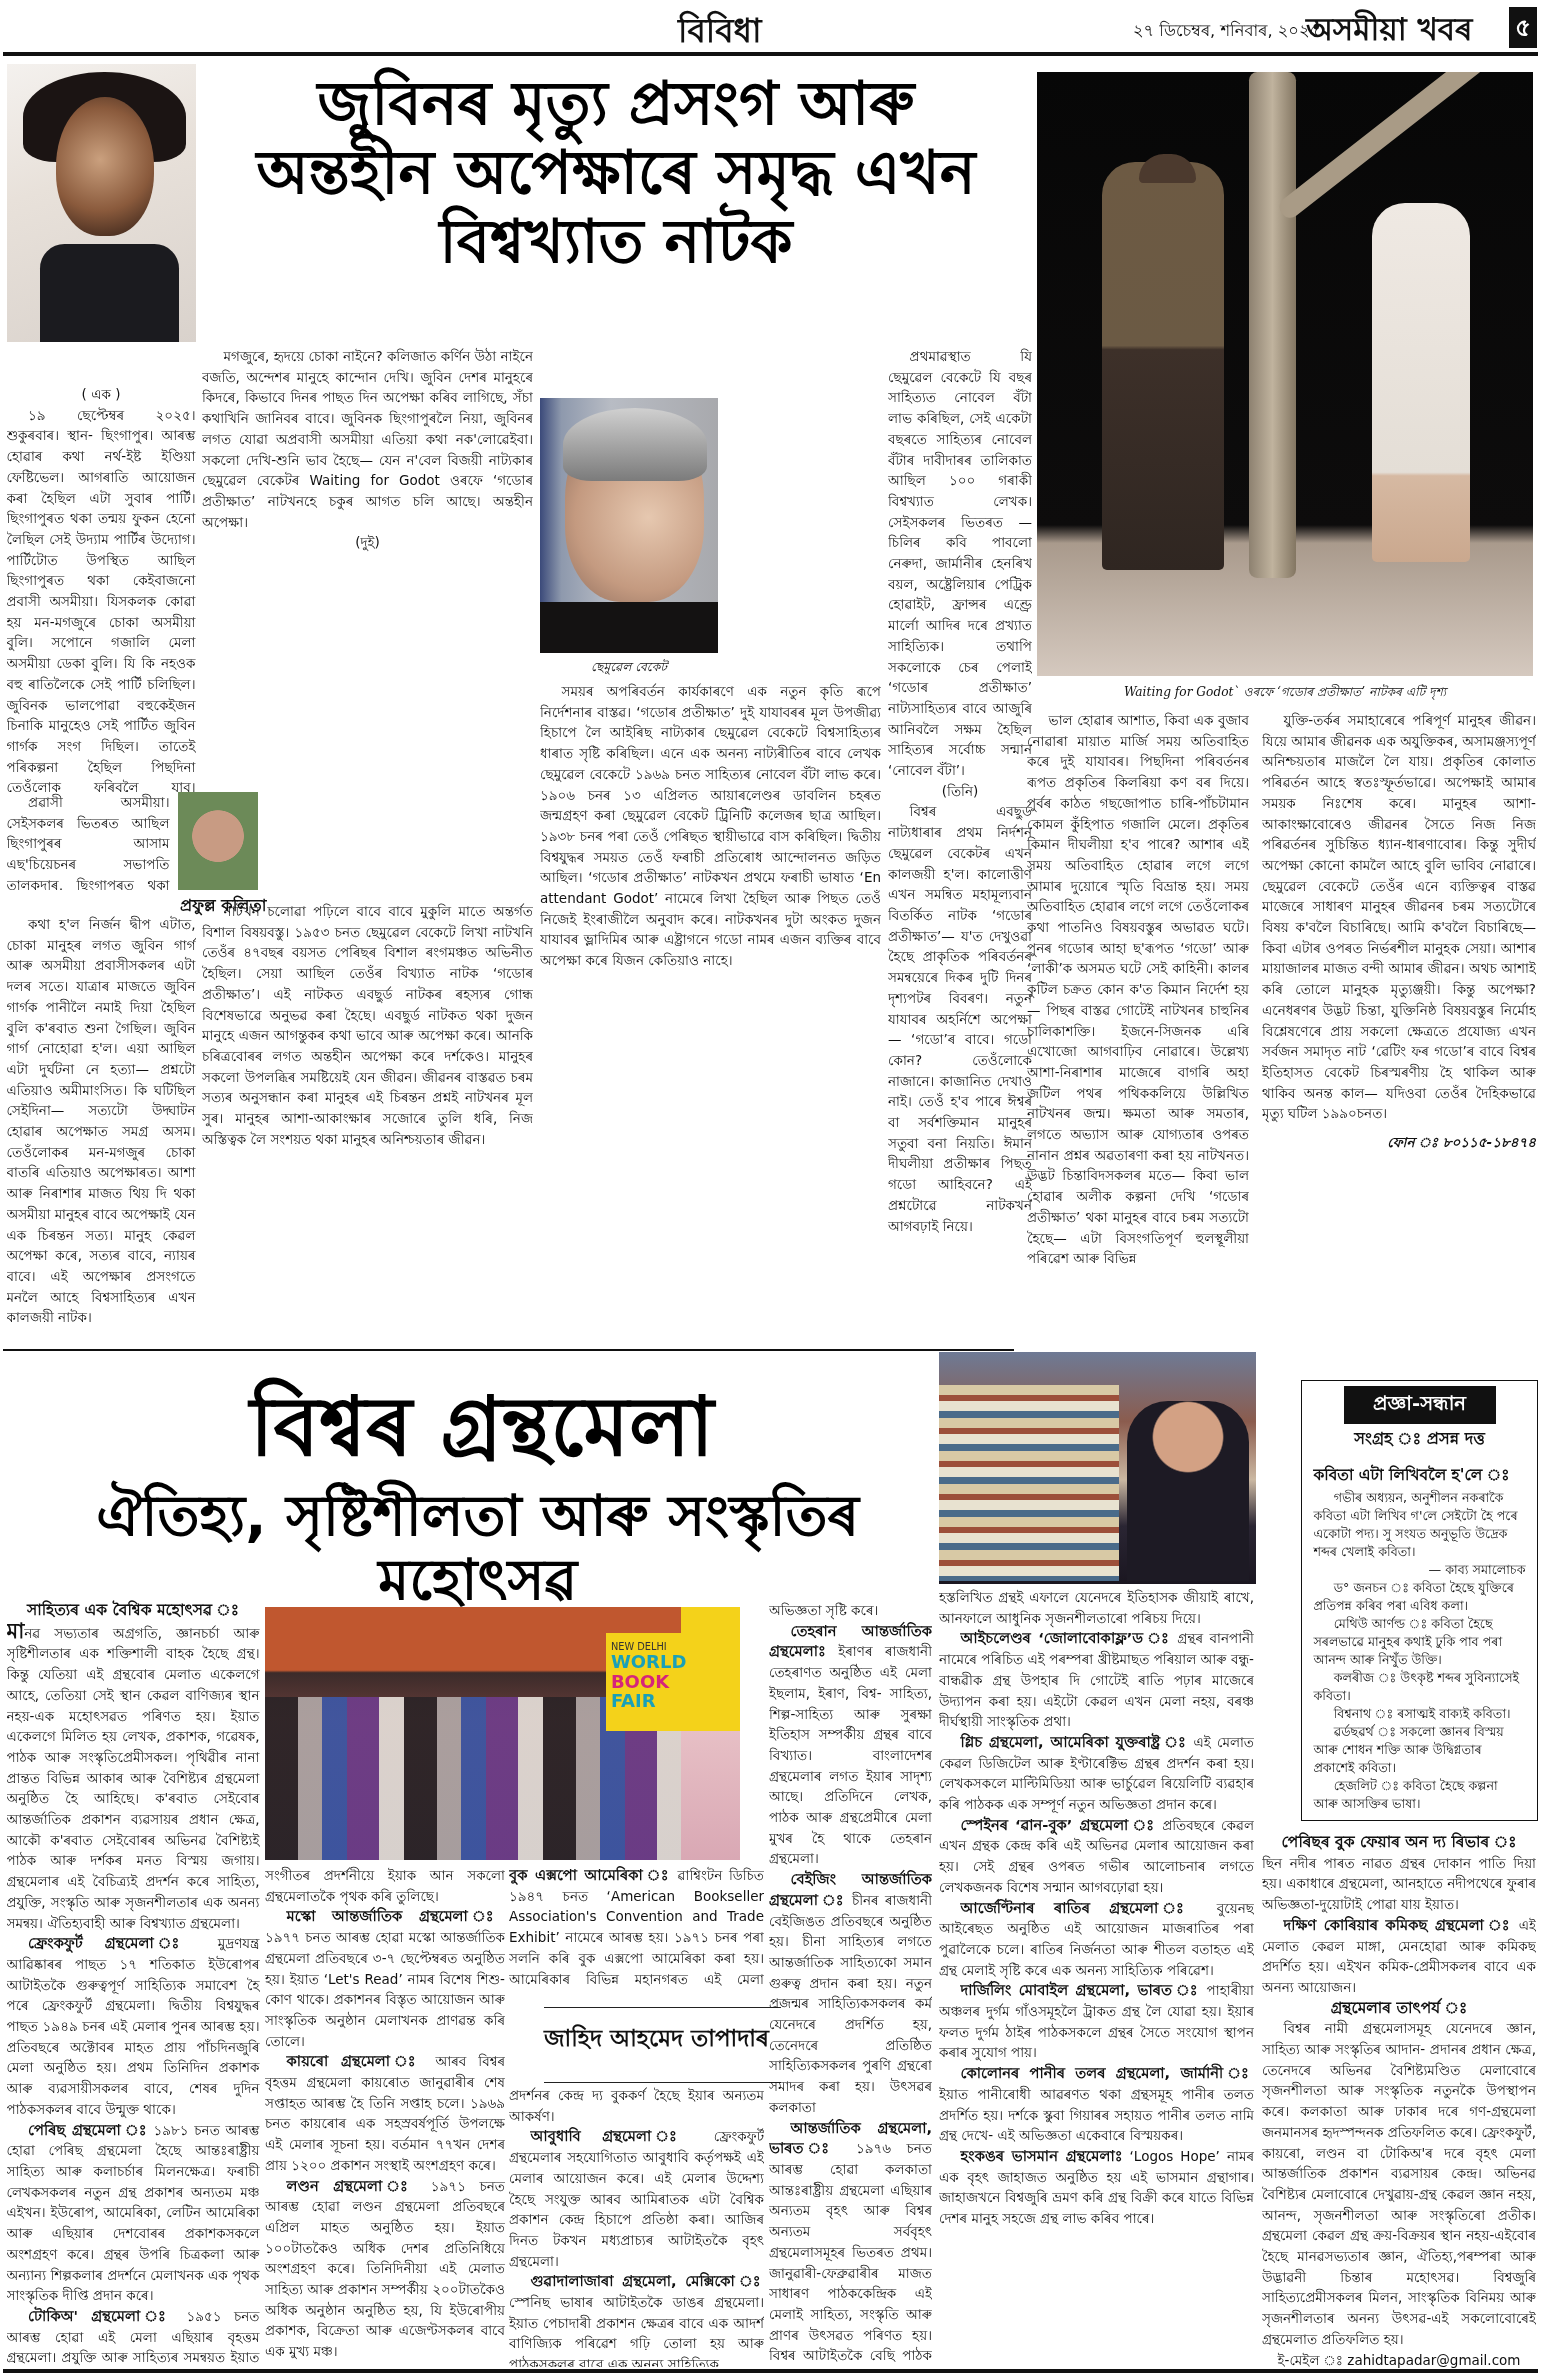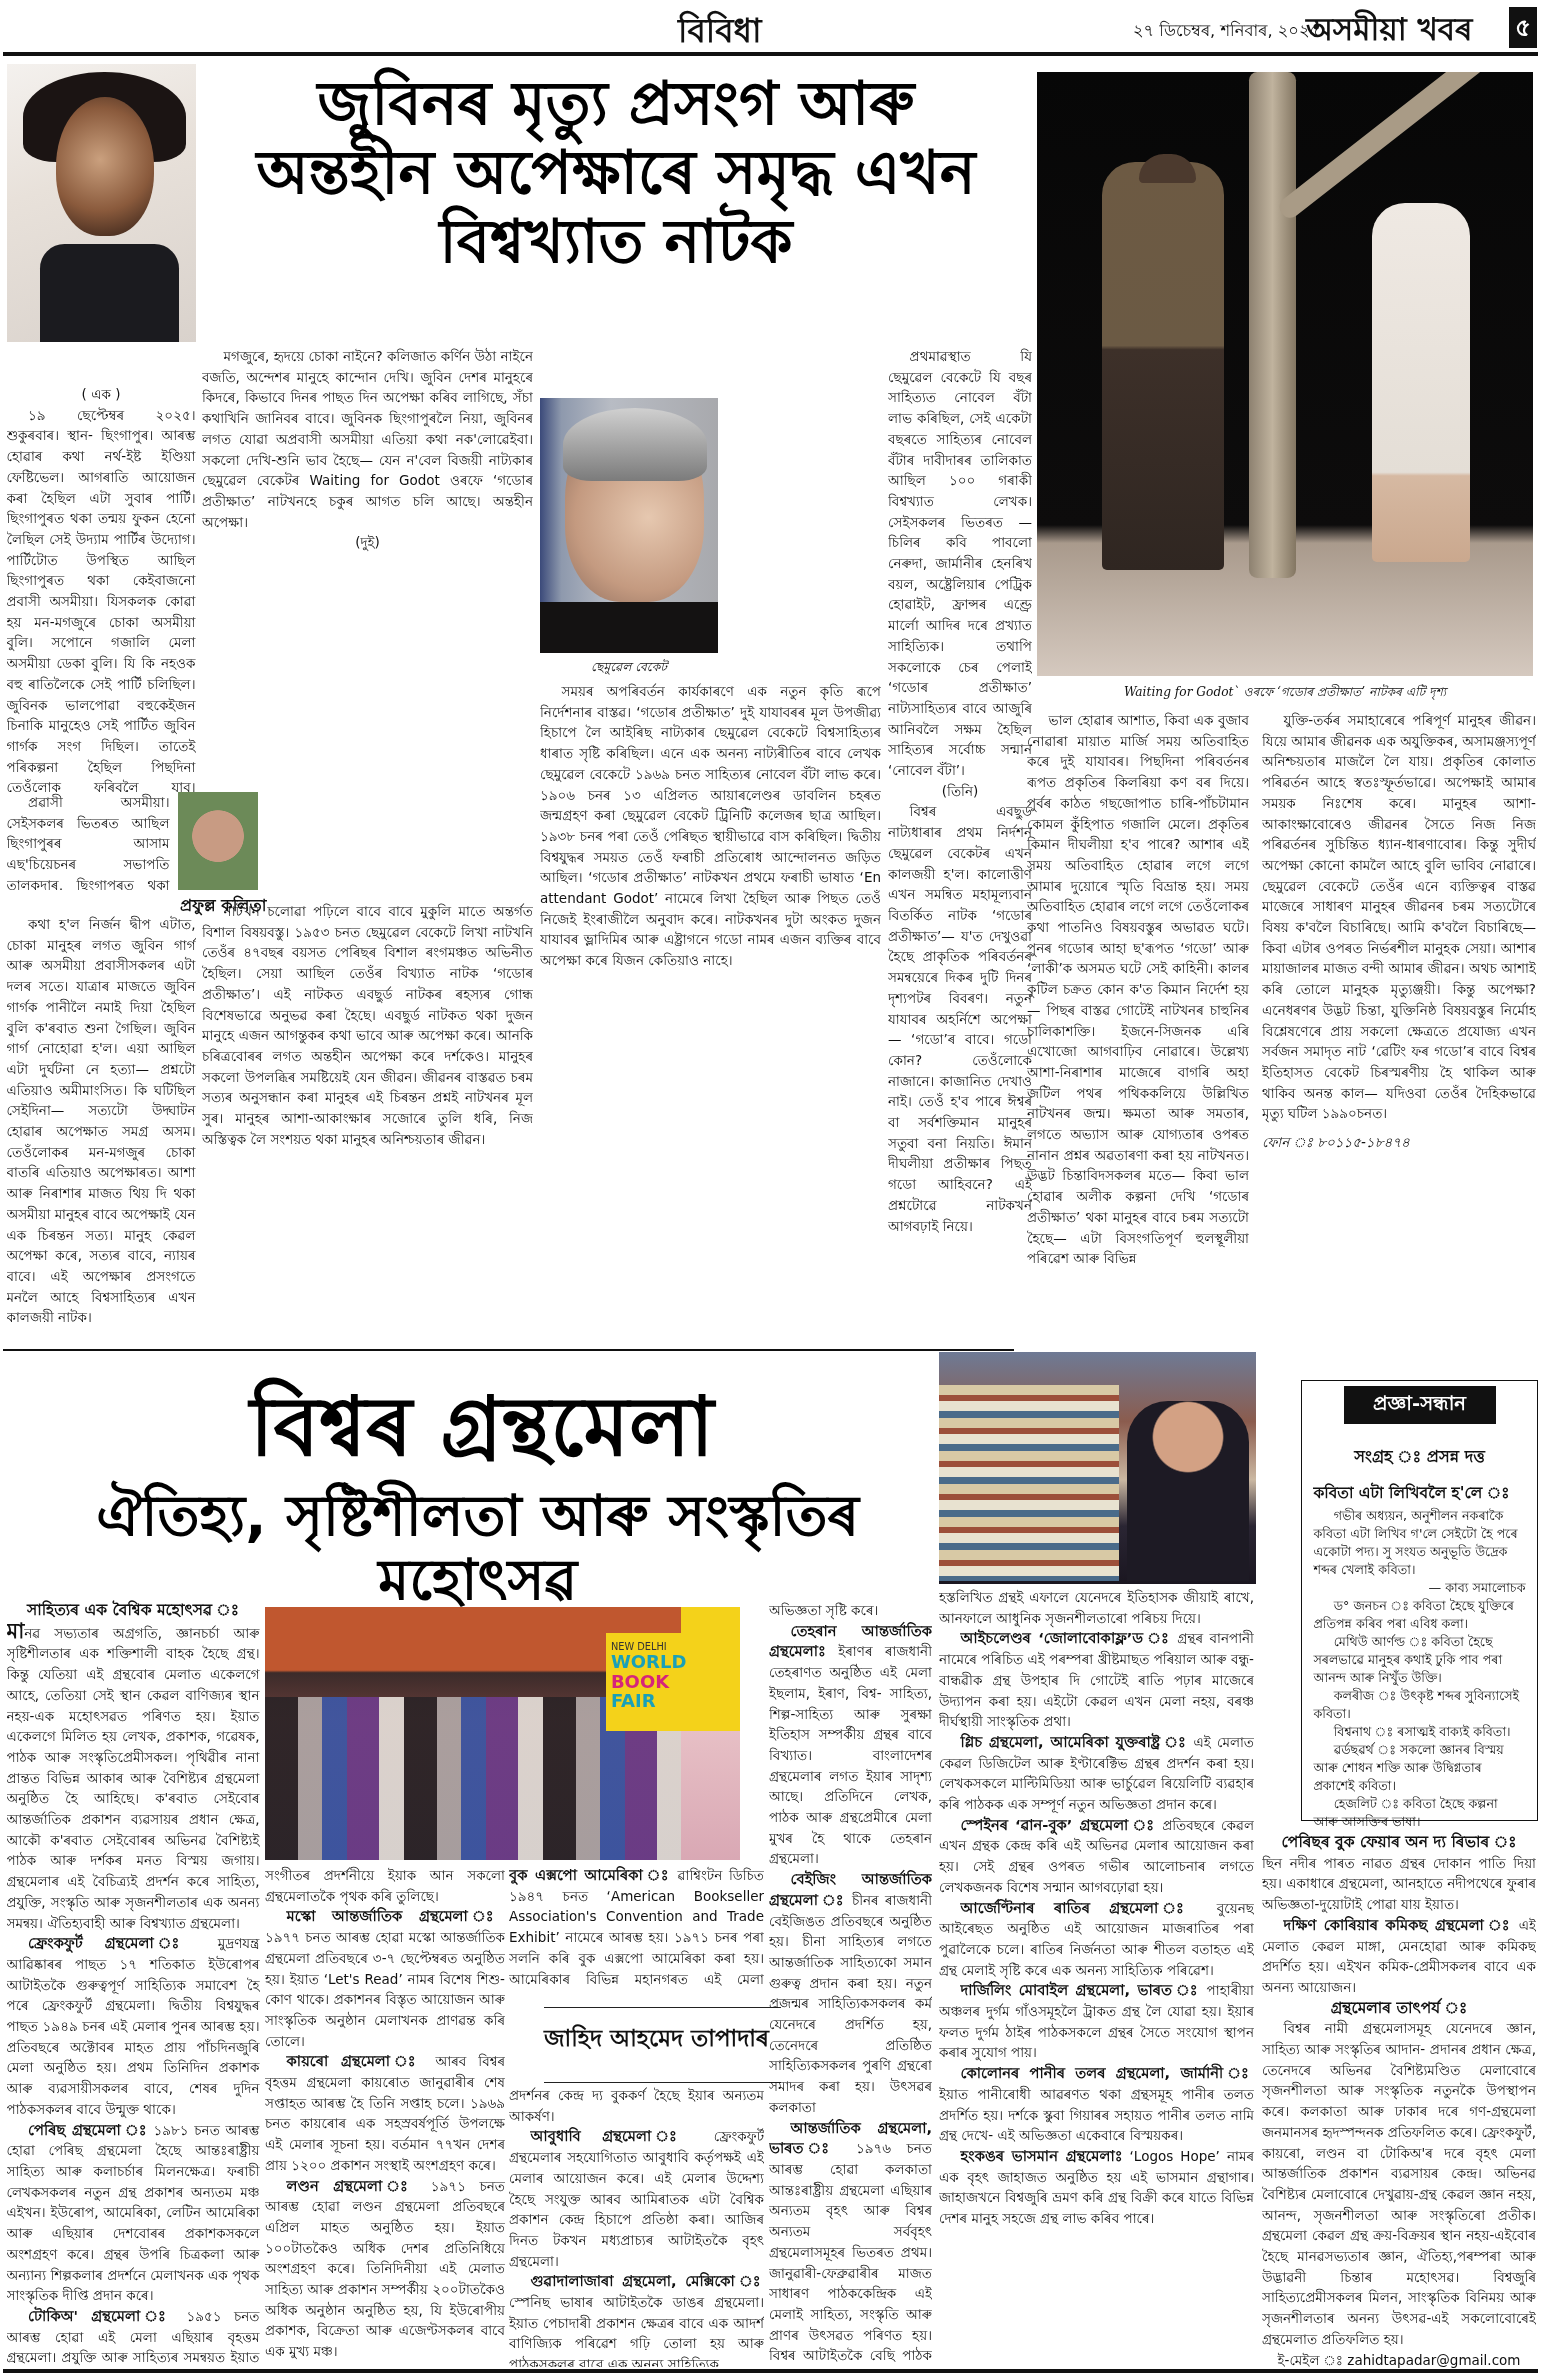--- a/index.html
+++ b/index.html
@@ -57,21 +57,21 @@
 
   .cap { position: absolute; font-size: 12.2px; font-style: italic; text-align: center; }
   .cap-beckett { left: 540px; top: 658px; width: 178px; }
   .cap-godot { left: 1037px; top: 683px; width: 496px; font-family: "DejaVu Serif", serif; }
 
   .col { position: absolute; font-size: 13.5px; line-height: 20.7px; text-align: justify; overflow: hidden; }
   .col p { text-indent: 1.6em; margin-bottom: 0; }
   .col .sub { text-align: center; text-indent: 0; }
   .col .lead { font-weight: bold; font-size: 14.7px; }
   .col .lead-c { font-weight: bold; font-size: 15.5px; display: block; text-align: center; text-indent: 0; }
-  .col .phone { text-align: left; font-style: italic; font-weight: normal; text-indent: 0; margin-top: 8.2px; }
+  .col .phone { text-align: right; font-style: italic; font-weight: bold; text-indent: 0; margin-top: 8.2px; }
   .col .email { text-align: center; text-indent: 0; }
   .drop { font-weight: bold; font-size: 21px; }
 
   .c1 { left: 6.5px; top: 384px; width: 189px; height: 408px; }
   .c1b { left: 6.5px; top: 792px; width: 163px; height: 98px; }
   .c1c { left: 6.5px; top: 914px; width: 189px; height: 433px; }
   .c2 { left: 202px; top: 346px; width: 331px; height: 433px; }
   .c2c { left: 202px; top: 901px; width: 331px; height: 447px; }
   .c3 { left: 540px; top: 681px; width: 341px; height: 668px; }
   .c4w { left: 888px; top: 346px; width: 330px; height: 1003px; }
@@ -83,21 +83,21 @@
   .b3 { left: 509px; top: 1865px; width: 255px; height: 122px; }
   .b3b { left: 509px; top: 2085px; width: 255px; height: 282px; }
   .b4 { left: 745px; top: 1600px; width: 191px; height: 767px; }
   .b5 { left: 939px; top: 1587px; width: 315px; height: 781px; }
   .b6 { left: 1262px; top: 1821px; width: 274px; height: 547px; }
 
   .byline-box { position: absolute; left: 544px; top: 2007px; width: 237px; height: 76px; border-top: 1.6px solid #222; border-bottom: 1.6px solid #222; text-align: left; font-size: 23px; font-weight: bold; line-height: 60px; }
 
   .prajna { position: absolute; left: 1301px; top: 1380px; width: 237px; height: 441px; border: 1.6px solid #111; padding: 4.9px 11.4px; }
   .prajna-title { display: block; width: 152px; margin: 0 auto; background: #111; color: #fff; font-size: 19.6px; font-weight: bold; text-align: center; padding: 3.3px 0; }
-  .prajna-editor { text-align: center; font-size: 16.3px; font-weight: bold; margin-top: 20px; }
+  .prajna-editor { text-align: center; font-size: 16.3px; font-weight: bold; margin-top: 2px; }
   .prajna-head { font-size: 15.5px; font-weight: bold; margin-top: 9.8px; }
   .prajna p { font-size: 12.7px; line-height: 18px; text-indent: 1.6em; }
   .prajna .attr { text-align: right; text-indent: 0; }
 </style>
 </head>
 <body>
 
 <div class="masthead">
   <div class="section-name">বিবিধা</div>
   <div class="dateline">২৭ ডিচেম্বৰ, শনিবাৰ, ২০২৫</div>

